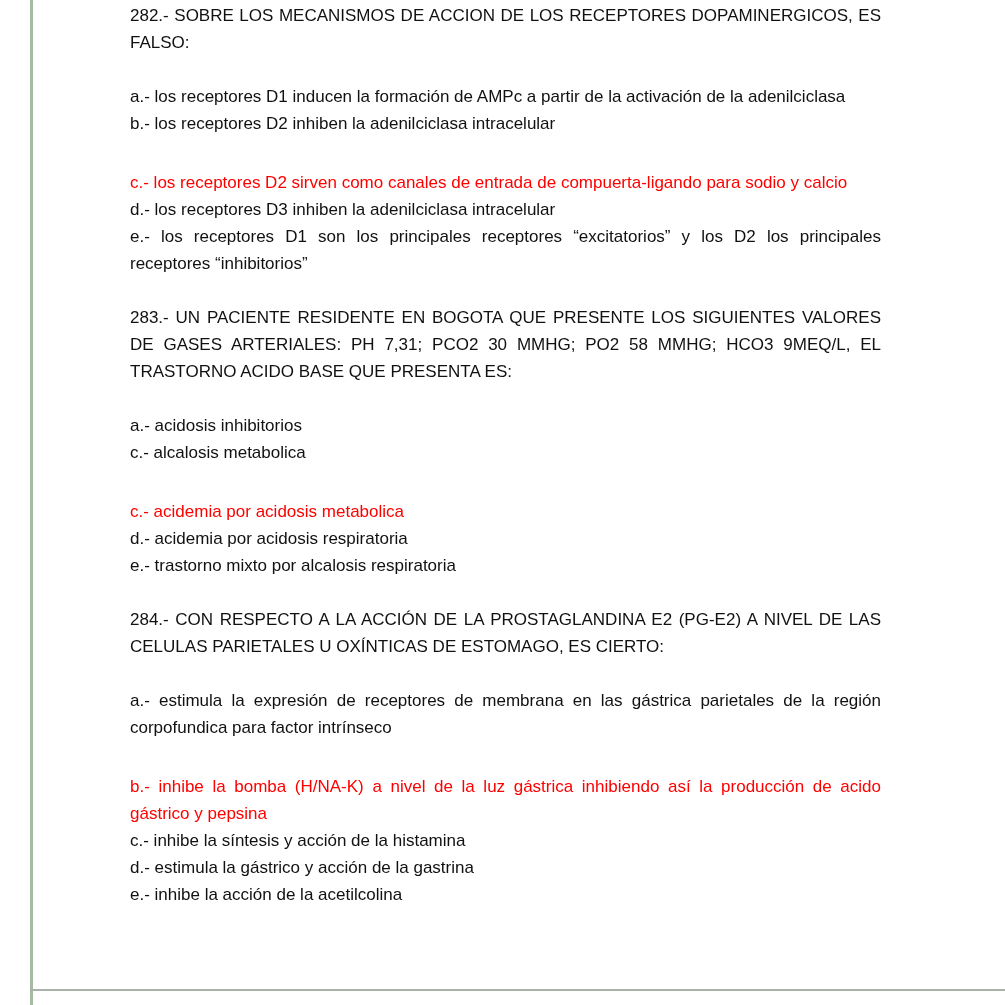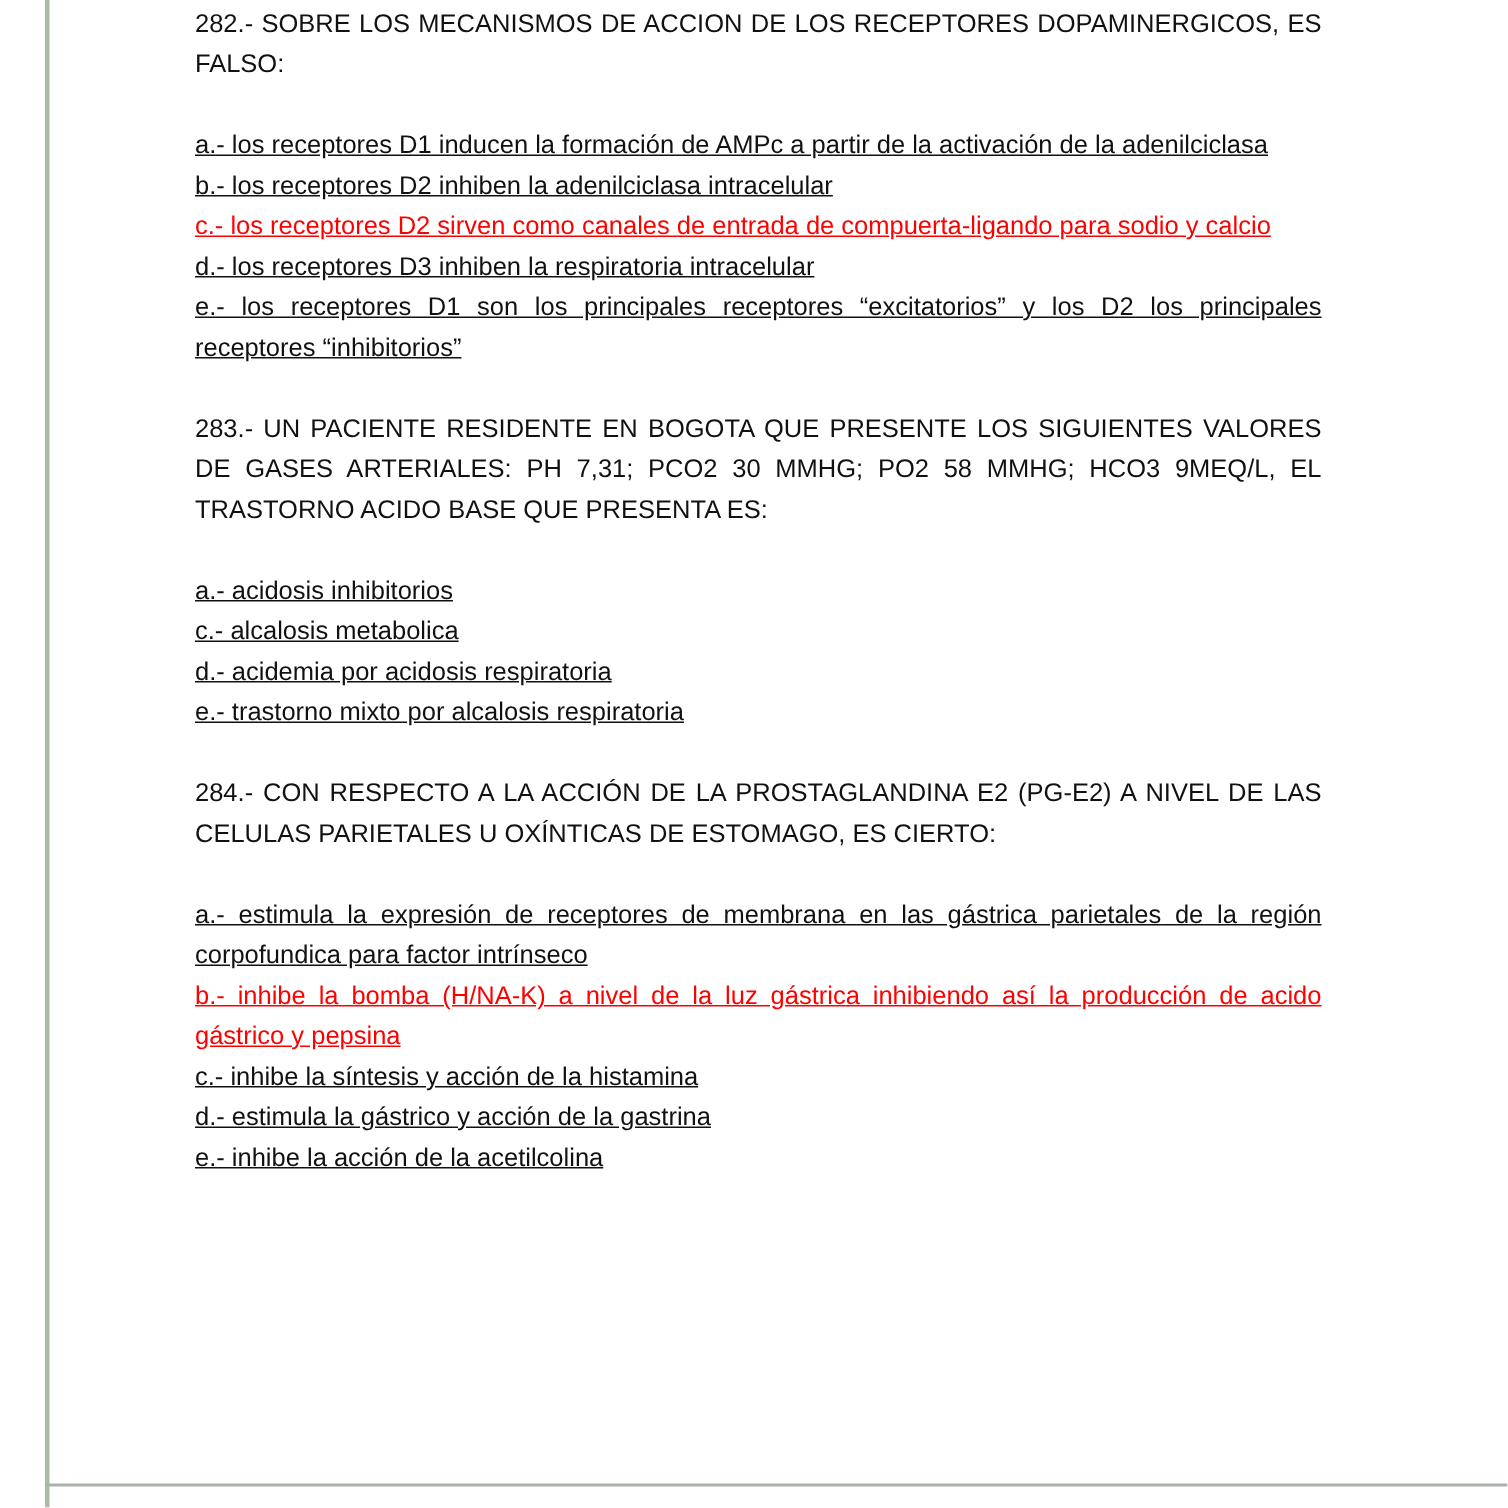--- a/index.html
+++ b/index.html
@@ -49,48 +49,49 @@
   }
   .question { margin-bottom: 27px; }
   .stem {
     text-align: justify;
     margin-bottom: 27px;
     color: var(--text);
   }
   .option {
     text-align: justify;
     color: var(--text);
-    text-decoration: underline;
   }
   .option.highlighted {
     color: var(--highlight);
+    margin-top: 32px;
   }
 </style>
 </head>
 <body>
 
 <div class="page">
   <div class="left-border"></div>
   <div class="bottom-rule"></div>
   <main class="content">
       <section class="question">
         <p class="stem">282.- SOBRE LOS MECANISMOS DE ACCION DE LOS RECEPTORES DOPAMINERGICOS, ES FALSO:</p>
         <div class="options">
           <p class="option">a.- los receptores D1 inducen la formación de AMPc a partir de la activación de la adenilciclasa</p>
           <p class="option">b.- los receptores D2 inhiben la adenilciclasa intracelular</p>
           <p class="option highlighted">c.- los receptores D2 sirven como canales de entrada de compuerta-ligando para sodio y calcio</p>
-          <p class="option">d.- los receptores D3 inhiben la respiratoria intracelular</p>
+          <p class="option">d.- los receptores D3 inhiben la adenilciclasa intracelular</p>
           <p class="option">e.- los receptores D1 son los principales receptores “excitatorios” y los D2 los principales receptores “inhibitorios”</p>
         </div>
       </section>
       <section class="question">
         <p class="stem">283.- UN PACIENTE RESIDENTE EN BOGOTA QUE PRESENTE LOS SIGUIENTES VALORES DE GASES ARTERIALES: PH 7,31; PCO2 30 MMHG; PO2 58 MMHG; HCO3 9MEQ/L, EL TRASTORNO ACIDO BASE QUE PRESENTA ES:</p>
         <div class="options">
           <p class="option">a.- acidosis inhibitorios</p>
           <p class="option">c.- alcalosis metabolica</p>
+          <p class="option highlighted">c.- acidemia por acidosis metabolica</p>
           <p class="option">d.- acidemia por acidosis respiratoria</p>
           <p class="option">e.- trastorno mixto por alcalosis respiratoria</p>
         </div>
       </section>
       <section class="question">
         <p class="stem">284.- CON RESPECTO A LA ACCIÓN DE LA PROSTAGLANDINA E2 (PG-E2) A NIVEL DE LAS CELULAS PARIETALES U OXÍNTICAS DE ESTOMAGO, ES CIERTO:</p>
         <div class="options">
           <p class="option">a.- estimula la expresión de receptores de membrana en las gástrica parietales de la región corpofundica para factor intrínseco</p>
           <p class="option highlighted">b.- inhibe la bomba (H/NA-K) a nivel de la luz gástrica inhibiendo así la producción de acido gástrico y pepsina</p>
           <p class="option">c.- inhibe la síntesis y acción de la histamina</p>

